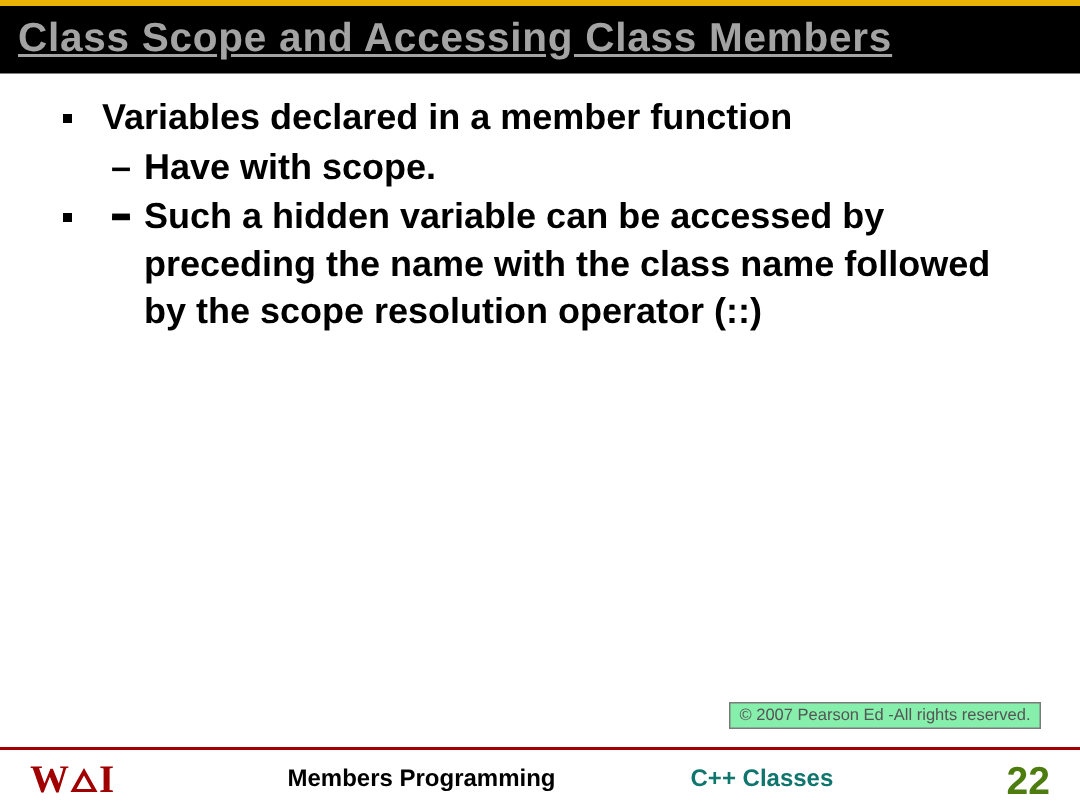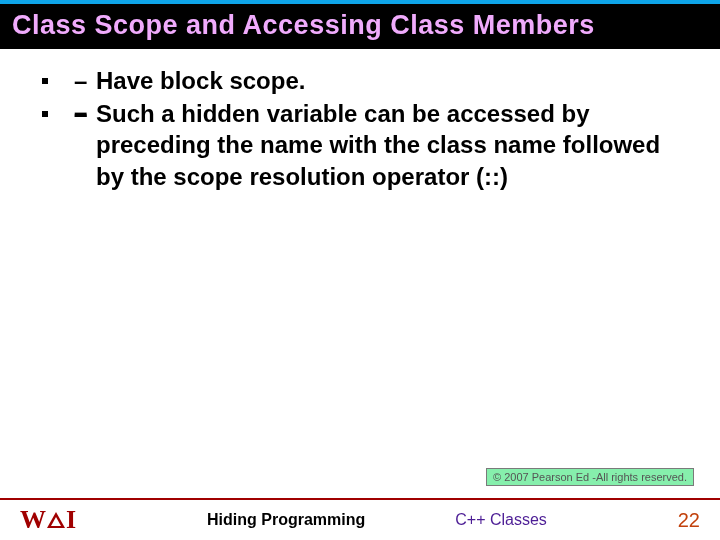--- a/index.html
+++ b/index.html
@@ -6,23 +6,24 @@
   body {
     width: 720px;
     height: 540px;
     background: #ffffff;
     font-family: "Comic Sans MS", "Comic Sans", cursive, sans-serif;
     position: relative;
     overflow: hidden;
   }
   .title-bar {
     background: #000000;
-    color: #f0abfc;
+    color: #a3a3a3;
     padding: 6px 12px 8px 12px;
-    border-top: 4px solid #0ea5e9;
+    border-top: 4px solid #eab308;
+    text-decoration: underline;
   }
   .title-bar h1 {
     font-size: 27px;
     font-weight: bold;
     letter-spacing: 0.5px;
   }
   .content {
     padding: 14px 28px 0 28px;
   }
   .bullet-list {
@@ -125,45 +126,46 @@
     justify-content: center;
     gap: 90px;
   }
   .footer-label {
     font-size: 16px;
     font-weight: bold;
     color: #000000;
   }
   .footer-topic {
     font-size: 16px;
-    font-weight: normal;
-    color: #4c1d95;
+    font-weight: bold;
+    color: #0f766e;
   }
   .page-num {
-    font-size: 20px;
-    font-weight: normal;
-    color: #c2410c;
+    font-size: 26px;
+    font-weight: bold;
+    color: #4d7c0f;
   }
 </style>
 </head>
 <body>
 
 <div class="title-bar">
   <h1>Class Scope and Accessing Class Members</h1>
 </div>
 
 <div class="content">
   <ul class="bullet-list">
 
     <li class="bullet-item">
       <span class="square-bullet"></span>
+      <div class="bullet-text">Variables declared in a member function</div>
       <ul class="sub-list">
         <li class="sub-item">
           <span class="dash">–</span>
-          <span>Have block scope.</span>
+          <span>Have with scope.</span>
         </li>
         <li class="sub-item">
           <span class="dash">–</span>
         </li>
       </ul>
     </li>
 
     <li class="bullet-item">
       <span class="square-bullet"></span>
       <ul class="sub-list">
@@ -182,17 +184,17 @@
 
 <div class="copyright-box">© 2007 Pearson Ed -All rights reserved.</div>
 
 <div class="footer">
   <div class="logo">
     <span class="logo-letter">W</span>
     <span class="logo-triangle"></span>
     <span class="logo-letter">I</span>
   </div>
   <div class="footer-center">
-    <span class="footer-label">Hiding Programming</span>
+    <span class="footer-label">Members Programming</span>
     <span class="footer-topic">C++ Classes</span>
   </div>
   <span class="page-num">22</span>
 </div>
 
 </body></html>

